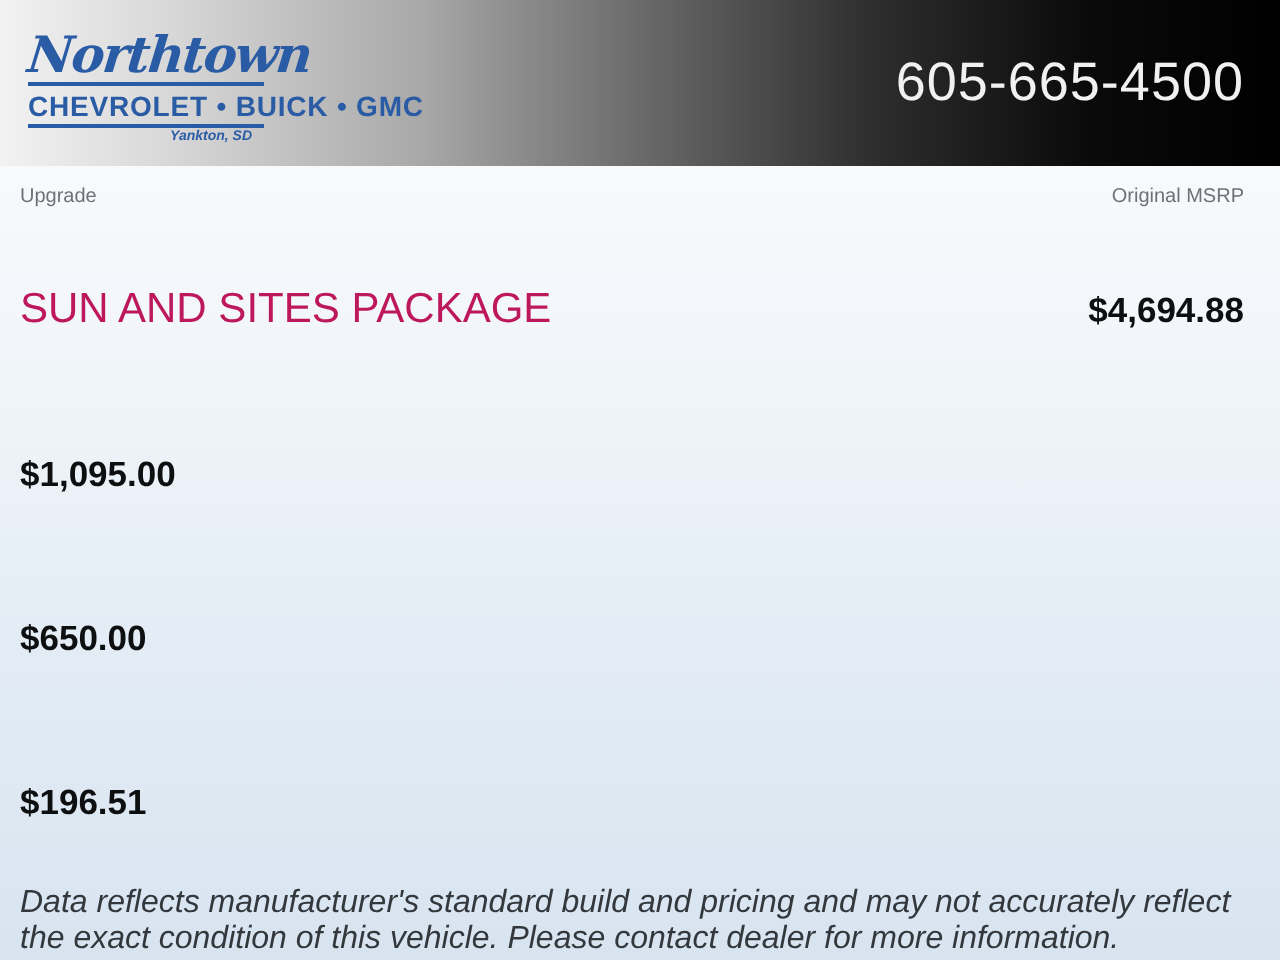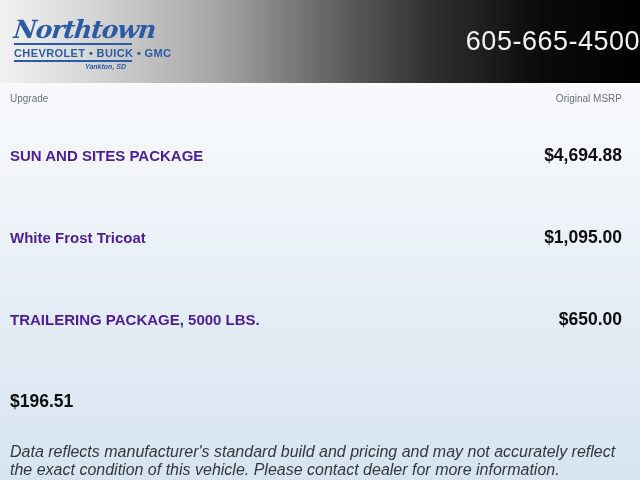--- a/index.html
+++ b/index.html
@@ -34,59 +34,59 @@
     line-height: 25px;
     letter-spacing: -1px;
     text-align: center;
     transform: skewX(-6deg);
   }
   .logo-brands {
     margin-top: 1px;
     border-top: 2px solid #2a5ba5;
     border-bottom: 2px solid #2a5ba5;
     padding: 2px 0 1px 0;
-    font-size: 11px;
+    font-size: 14px;
     font-weight: bold;
     letter-spacing: 0.4px;
     white-space: nowrap;
   }
   .logo-location {
     font-size: 7px;
     font-style: italic;
     font-weight: bold;
     text-align: right;
     padding-right: 6px;
     margin-top: 1px;
   }
   .phone {
     color: #f1f1f1;
     font-size: 27px;
     letter-spacing: 0.5px;
+    margin-right: 18px;
   }
 
   
   .table-wrap { padding: 0 18px 0 10px; }
   .col-header {
     height: 31px;
     display: flex;
     align-items: center;
     justify-content: space-between;
     color: #6d7278;
     font-size: 10px;
   }
   .row {
     height: 82px;
     display: flex;
     align-items: center;
     justify-content: space-between;
   }
   .row-label {
-    color: #4c1d95;
-    font-size: 15px;
-    font-weight: bold;
+    color: #be185d;
+    font-size: 21px;
   }
   .row-price {
     color: #0e0f10;
     font-size: 17.5px;
     font-weight: bold;
   }
 
   
   .disclaimer {
     padding: 1px 18px 0 10px;
@@ -112,26 +112,24 @@
     <span>Upgrade</span>
     <span>Original MSRP</span>
   </div>
   <div>
   <div class="row">
     <span class="row-label">SUN AND SITES PACKAGE</span>
     <span class="row-price">$4,694.88</span>
   </div>
 
   <div class="row">
-    <span class="row-label">White Frost Tricoat</span>
     <span class="row-price">$1,095.00</span>
   </div>
 
   <div class="row">
-    <span class="row-label">TRAILERING PACKAGE, 5000 LBS.</span>
     <span class="row-price">$650.00</span>
   </div>
 
   <div class="row">
     <span class="row-price">$196.51</span>
   </div>
 </div>
 </div>
 
 <div class="disclaimer">Data reflects manufacturer's standard build and pricing and may not accurately reflect the exact condition of this vehicle. Please contact dealer for more information.</div>

